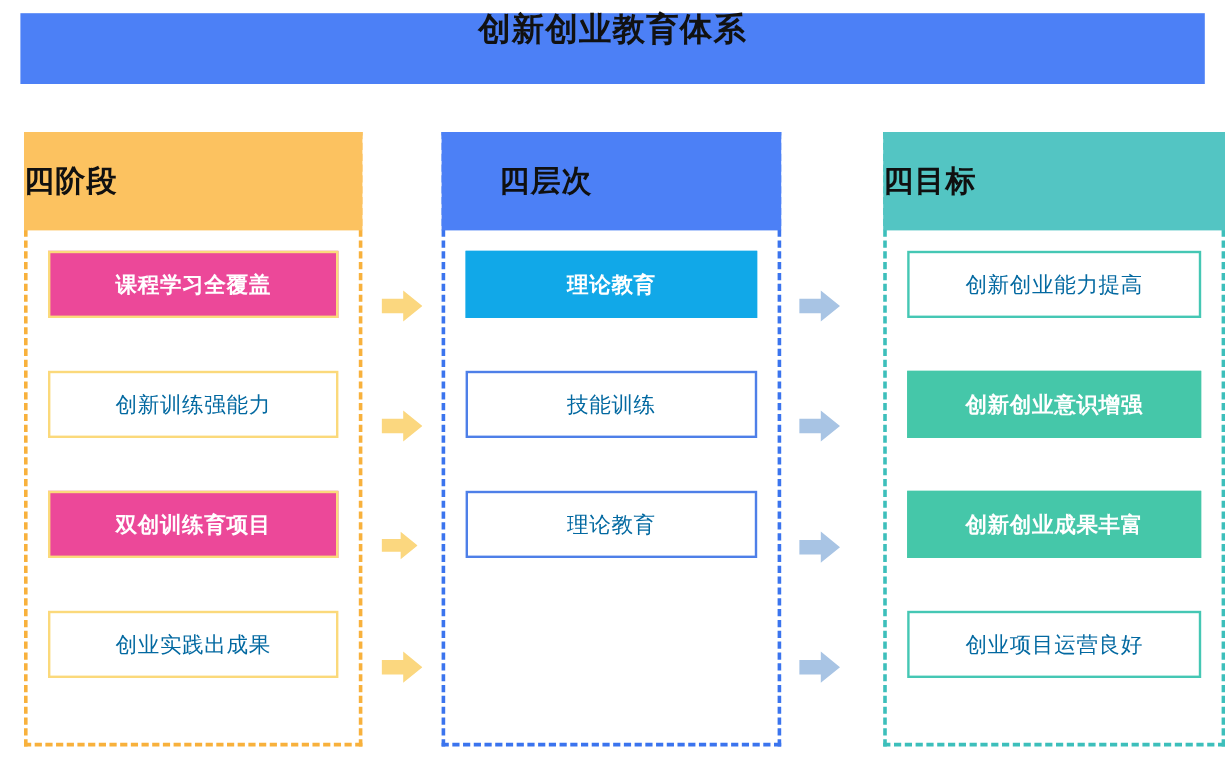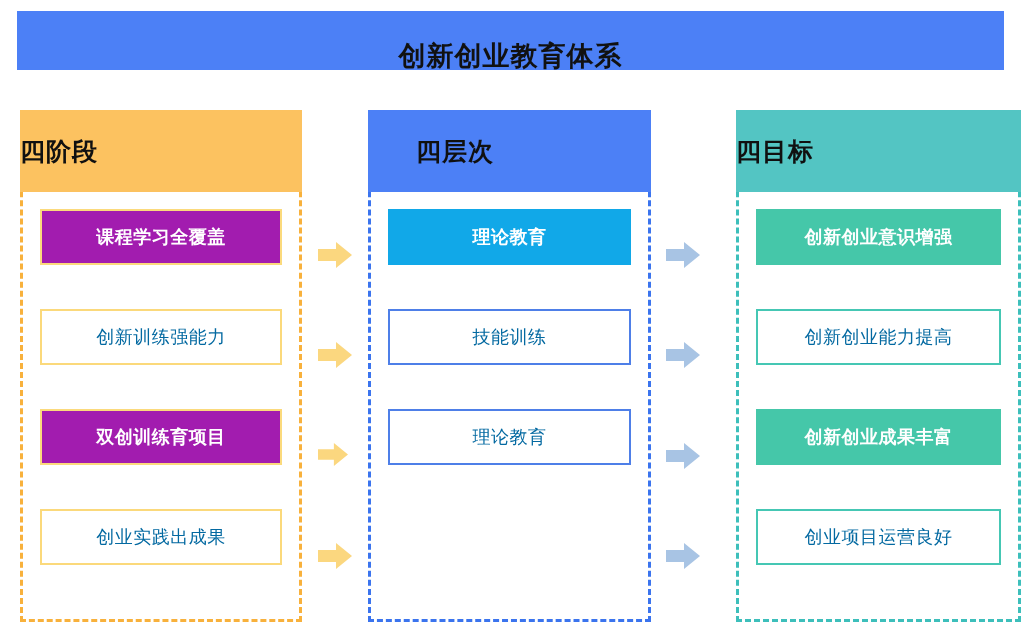--- a/index.html
+++ b/index.html
@@ -17,21 +17,21 @@
 
   
   #title-bar {
     position: absolute;
     left: 17px;
     top: 11px;
     width: 987px;
     height: 59px;
     background: #4c80f6;
     display: flex;
-    align-items: flex-end;
+    align-items: flex-start;
     justify-content: center;
   }
   #title-text {
     color: #111111;
     font-size: 27px;
     font-weight: bold;
     letter-spacing: 1px;
     line-height: 1;
   }
 
@@ -108,21 +108,21 @@
     color: #ffffff;
     font-weight: bold;
   }
   
   .item.outlined {
     background: #ffffff;
     color: #0369a1;
     font-weight: normal;
   }
 
-  .col-0 .item.filled   { background: #a21caf; border-color: #fbda7c; }
+  .col-0 .item.filled   { background: #ec4899; border-color: #fbda7c; }
   .col-0 .item.outlined { border-color: #fbd97b; }
   .col-1 .item.filled   { background: #11a8e8; border-color: #11a8e8; }
   .col-1 .item.outlined { border-color: #4e7fe8; }
   .col-2 .item.filled   { background: #45c7a9; border-color: #45c7a9; }
   .col-2 .item.outlined { border-color: #45c7b4; }
 
   
   .arrow {
     position: absolute;
     width: 34px;
@@ -163,22 +163,22 @@
       <div class="item outlined">技能训练</div>
       <div class="item outlined">理论教育</div>
     </div>
   </div>
 
   <div class="column col-2">
     <div class="col-header">
       <span class="col-header-text">四目标</span>
     </div>
     <div class="col-body">
+      <div class="item outlined">创新创业能力提高</div>
       <div class="item filled">创新创业意识增强</div>
-      <div class="item outlined">创新创业能力提高</div>
       <div class="item filled">创新创业成果丰富</div>
       <div class="item outlined">创业项目运营良好</div>
     </div>
   </div>
 
   <div class="arrow arrow-col-a" style="top:130px;">
     <svg viewBox="0 0 34 30" xmlns="http://www.w3.org/2000/svg">
         <polygon points="0,9 18,9 18,2 34,15 18,28 18,21 0,21" fill="#fbd77f"></polygon>
       </svg>
   </div>

